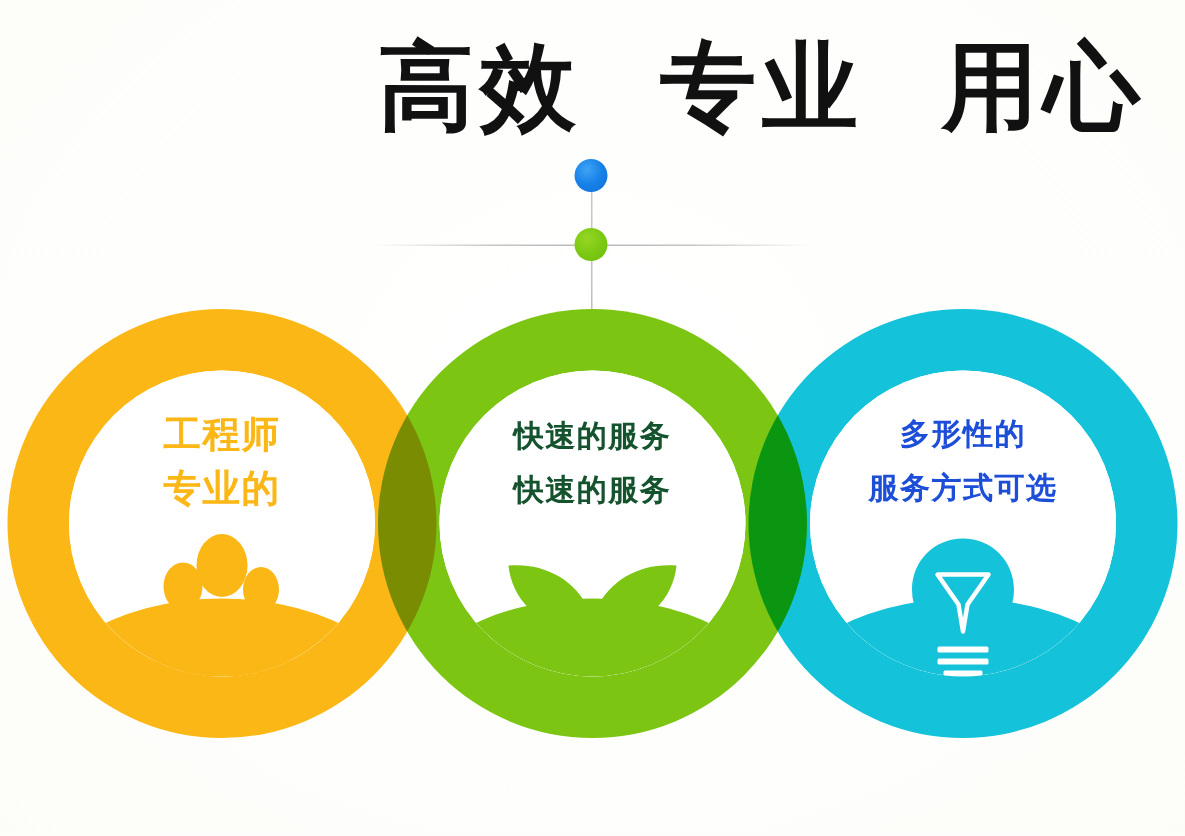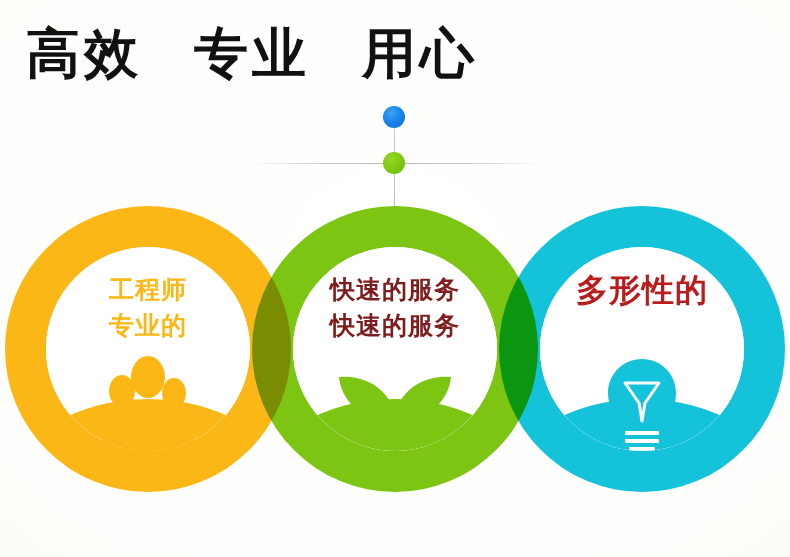--- a/index.html
+++ b/index.html
@@ -14,24 +14,24 @@
     position:relative;
     width:790px;height:557px;
     background:
       radial-gradient(ellipse 900px 700px at 50% 45%, #ffffff 0%, #fdfdfa 55%, #f8f8f4 100%);
   }
 
   
   .headline{
     position:absolute;
     top:27px;left:0;right:0;
-    text-align:left;
+    text-align:right;
     white-space:nowrap;
     color:#111111;
-    font-size:54px;
+    font-size:64px;
     font-weight:700;
     letter-spacing:4px;
     line-height:1;
     font-family:"DejaVu Sans","Liberation Sans",sans-serif;
   }
   .headline .w{display:inline-block;margin:0 26px;}
 
   
   .ornament{position:absolute;left:0;top:0;width:790px;height:557px;pointer-events:none;}
   .orn-vline{
@@ -102,22 +102,22 @@
     left:0;right:0;top:25px;
     text-align:center;
     font-weight:700;
     font-size:25px;
     line-height:36px;
     letter-spacing:1px;
     white-space:nowrap;
     font-family:"DejaVu Sans","Liberation Sans",sans-serif;
   }
   #disc-1 .disc-text{color:#fbb715;font-size:25px;}
-  #disc-2 .disc-text{color:#7f1d1d;font-size:25px;}
-  #disc-3 .disc-text{color:#b91c1c;font-size:32px;left:-22px;right:-22px;font-family:Liberation Serif, serif;}
+  #disc-2 .disc-text{color:#14532d;font-size:20px;}
+  #disc-3 .disc-text{color:#1d4ed8;font-size:20px;left:-22px;right:-22px;font-family:Liberation Serif, serif;}
   .disc-text .ln{display:block;}
 
   .disc-icon{
     position:absolute;
     left:0;right:0;bottom:0;
     height:96px;
   }
   .disc-icon svg{display:block;margin:0 auto;}
 
   
@@ -186,20 +186,21 @@
           <path d="M66 52c10-22 32-32 54-30-2 22-20 40-42 42-4 .4-8 .2-12-.6z"></path>
           <rect x="62" y="52" width="4" height="36"></rect>
         </g>
       </svg>
     </div>
   </div>
 
   <div class="disc" id="disc-3">
     <div class="disc-text">
       <span class="ln">多形性的</span>
+      <span class="ln">服务方式可选</span>
     </div>
     <div class="cap"></div>
     <div class="disc-icon">
       <svg width="104" height="96" viewBox="0 0 104 96">
         <g fill="#14c2d9">
           <path d="M52 4C33 4 18 19 18 38c0 13 6 21 12 28 3 4 5 7 5 12v4h34v-4c0-5 2-8 5-12 6-7 12-15 12-28C86 19 71 4 52 4z"></path>
         </g>
         <g fill="none" stroke="#ffffff" stroke-width="3" stroke-linejoin="round" stroke-linecap="round">
           <path d="M35 28h34l-14 20-3 18-3-18z"></path>
         </g>

